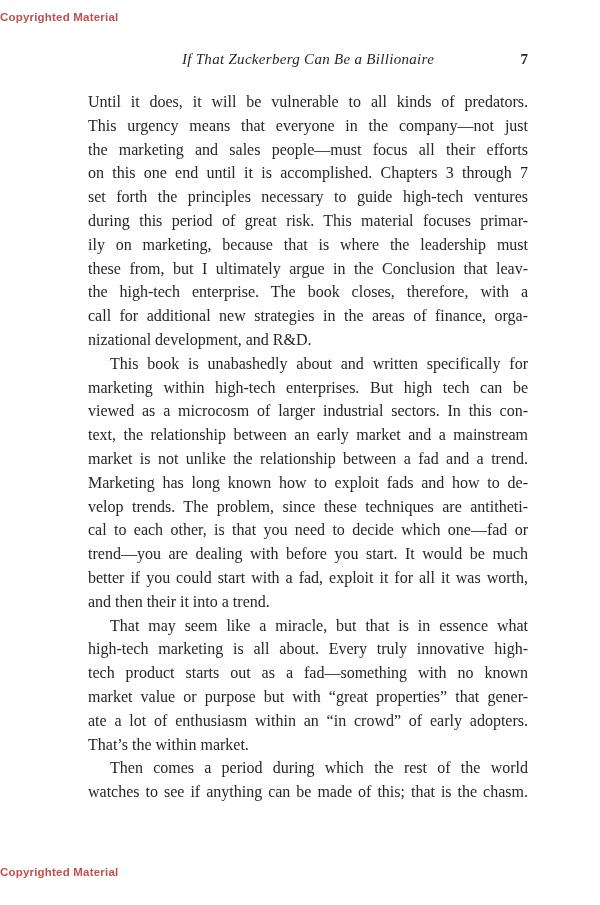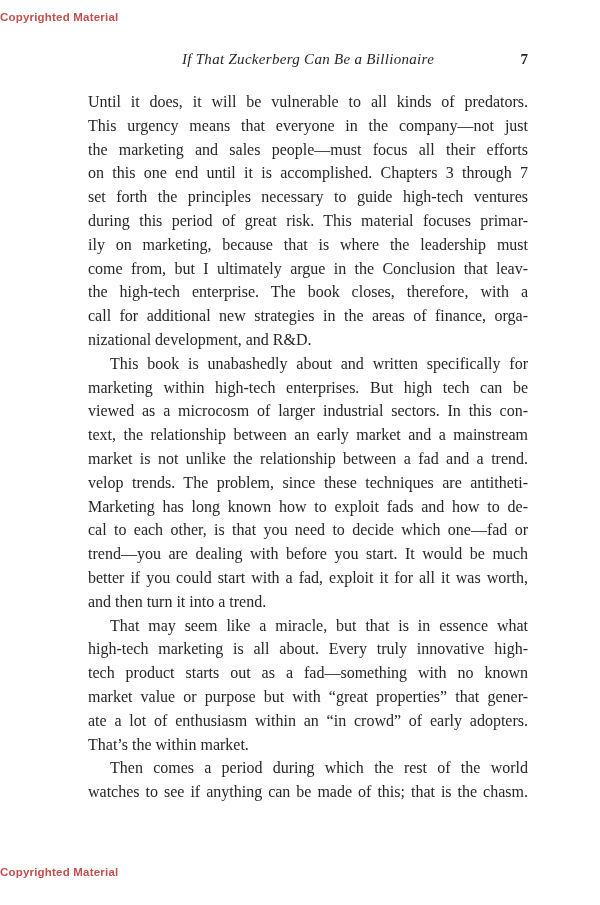--- a/index.html
+++ b/index.html
@@ -79,35 +79,35 @@
 </div>
 
 <div class="body-text">
     <div class="text-line just">Until it does, it will be vulnerable to all kinds of predators.</div>
     <div class="text-line just">This urgency means that everyone in the company—not just</div>
     <div class="text-line just">the marketing and sales people—must focus all their efforts</div>
     <div class="text-line just">on this one end until it is accomplished. Chapters 3 through 7</div>
     <div class="text-line just">set forth the principles necessary to guide high-tech ventures</div>
     <div class="text-line just">during this period of great risk. This material focuses primar-</div>
     <div class="text-line just">ily on marketing, because that is where the leadership must</div>
-    <div class="text-line just">come from, but I ultimately argue in the Conclusion that leav-</div>
+    <div class="text-line just">these from, but I ultimately argue in the Conclusion that leav-</div>
     <div class="text-line just">the high-tech enterprise. The book closes, therefore, with a</div>
     <div class="text-line just">call for additional new strategies in the areas of finance, orga-</div>
     <div class="text-line">nizational development, and R&amp;D.</div>
     <div class="text-line just indent">This book is unabashedly about and written specifically for</div>
     <div class="text-line just">marketing within high-tech enterprises. But high tech can be</div>
     <div class="text-line just">viewed as a microcosm of larger industrial sectors. In this con-</div>
     <div class="text-line just">text, the relationship between an early market and a mainstream</div>
     <div class="text-line just">market is not unlike the relationship between a fad and a trend.</div>
+    <div class="text-line just">Marketing has long known how to exploit fads and how to de-</div>
     <div class="text-line just">velop trends. The problem, since these techniques are antitheti-</div>
-    <div class="text-line just">Marketing has long known how to exploit fads and how to de-</div>
     <div class="text-line just">cal to each other, is that you need to decide which one—fad or</div>
     <div class="text-line just">trend—you are dealing with before you start. It would be much</div>
     <div class="text-line just">better if you could start with a fad, exploit it for all it was worth,</div>
-    <div class="text-line">and then turn it into a trend.</div>
+    <div class="text-line">and then their it into a trend.</div>
     <div class="text-line just indent">That may seem like a miracle, but that is in essence what</div>
     <div class="text-line just">high-tech marketing is all about. Every truly innovative high-</div>
     <div class="text-line just">tech product starts out as a fad—something with no known</div>
     <div class="text-line just">market value or purpose but with “great properties” that gener-</div>
     <div class="text-line just">ate a lot of enthusiasm within an “in crowd” of early adopters.</div>
     <div class="text-line">That’s the within market.</div>
     <div class="text-line just indent">Then comes a period during which the rest of the world</div>
     <div class="text-line just">watches to see if anything can be made of this; that is the chasm.</div>
   </div>
 

